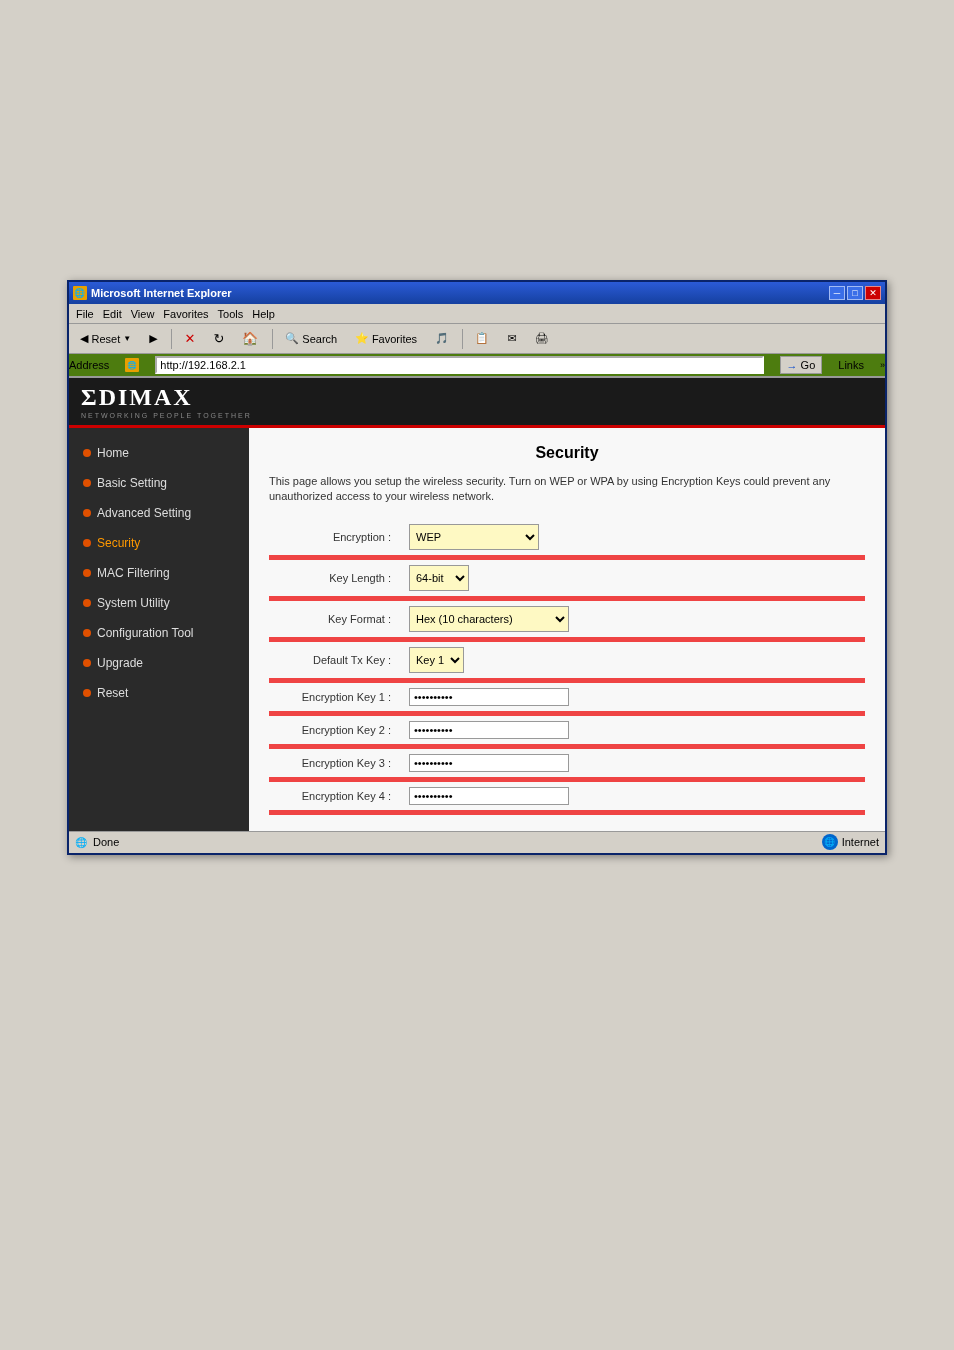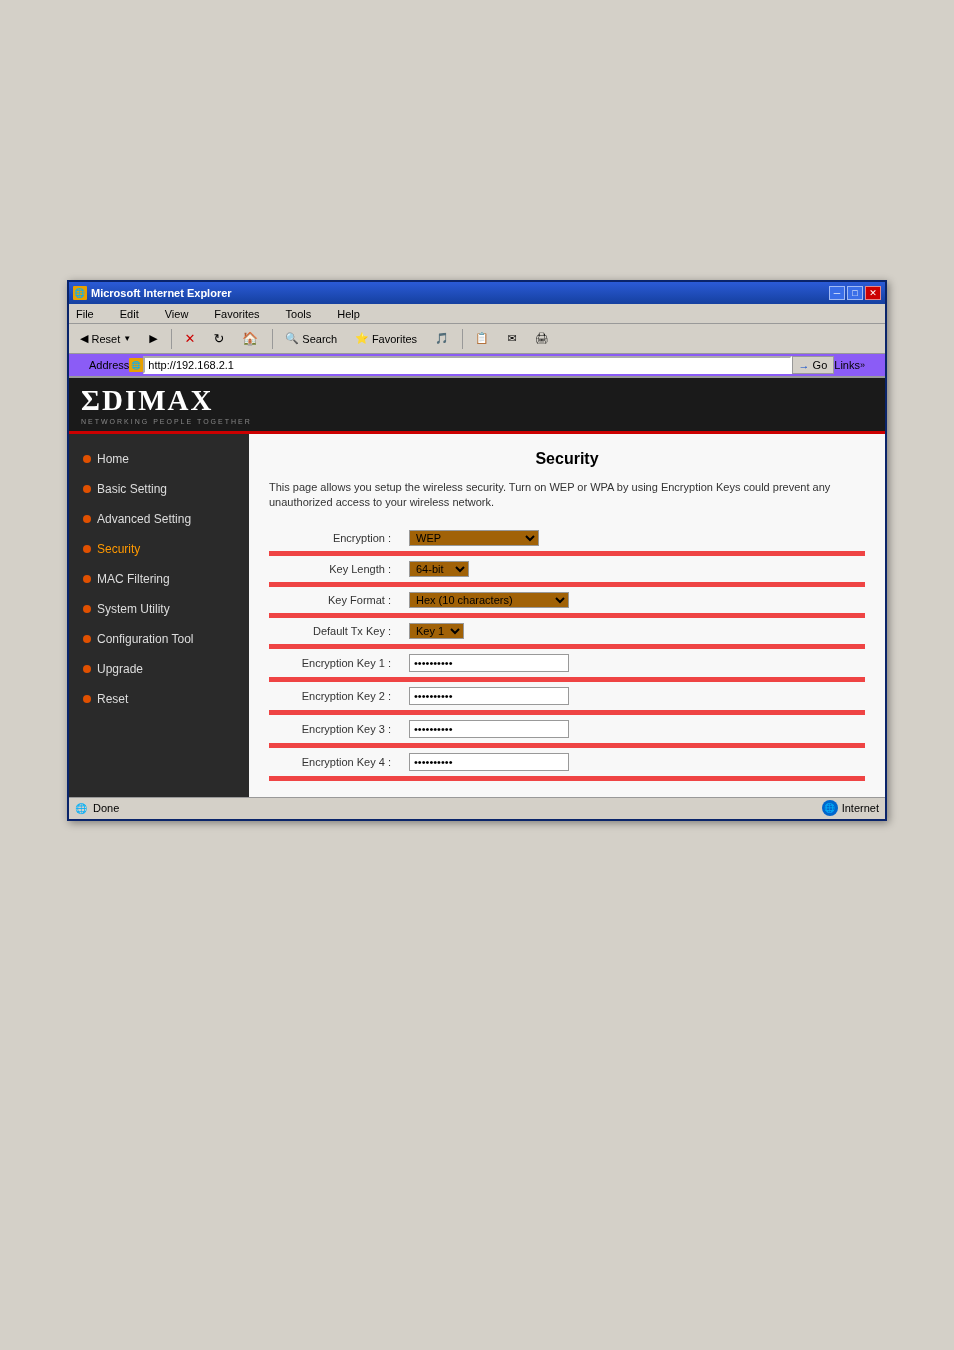--- a/index.html
+++ b/index.html
@@ -67,21 +67,21 @@
     .tb-btn.minimize { background: #3a6ee8; }
     .tb-btn.maximize { background: #3a6ee8; }
     .tb-btn.close { background: #cc0000; }
 
     
     .menu-bar {
       background: #d4d0c8;
       display: flex;
       align-items: center;
       padding: 2px 4px;
-      gap: 20px;
+      gap: 3px;
       border-bottom: 1px solid #999;
       height: 20px;
     }
     .menu-item {
       font-size: 11px;
       color: #000;
       cursor: pointer;
       padding: 1px 3px;
     }
 
@@ -108,25 +108,25 @@
     }
     .toolbar-sep {
       width: 1px;
       height: 20px;
       background: #999;
       margin: 0 2px;
     }
 
     
     .address-bar {
-      background: #8b5cf6;
-      display: flex;
-      align-items: center;
-      padding: 2px 20px;
-      gap: 0;
+      background: #4d7c0f;
+      display: flex;
+      align-items: center;
+      padding: 2px 0;
+      gap: 16px;
       border-bottom: 2px solid #999;
       height: 24px;
     }
     .address-label {
       font-size: 11px;
       color: #000;
     }
     .address-favicon {
       width: 14px;
       height: 14px;
@@ -176,21 +176,21 @@
     .edimax-header {
       background: #1a1a1a;
       display: flex;
       align-items: center;
       padding: 6px 12px;
       border-bottom: 3px solid #cc0000;
     }
     .edimax-logo {
       color: white;
       font-family: serif;
-      font-size: 29px;
+      font-size: 24px;
       font-weight: bold;
       letter-spacing: 2px;
     }
     .edimax-subtitle {
       color: #888;
       font-size: 7px;
       letter-spacing: 2px;
       margin-top: 1px;
     }
 
@@ -272,24 +272,24 @@
       text-align: right;
       width: 130px;
       color: #333;
       font-weight: normal;
     }
     .settings-table td:last-child {
       padding-left: 10px;
     }
 
     .field-select {
-      height: 16px;
+      height: 26px;
       font-size: 11px;
       border: 1px solid #999;
-      background: #a16207;
+      background: #fef9c3;
       padding: 0 2px;
     }
 
     .field-input {
       height: 18px;
       font-size: 11px;
       border: 1px solid #999;
       background: white;
       padding: 0 4px;
       width: 160px;

